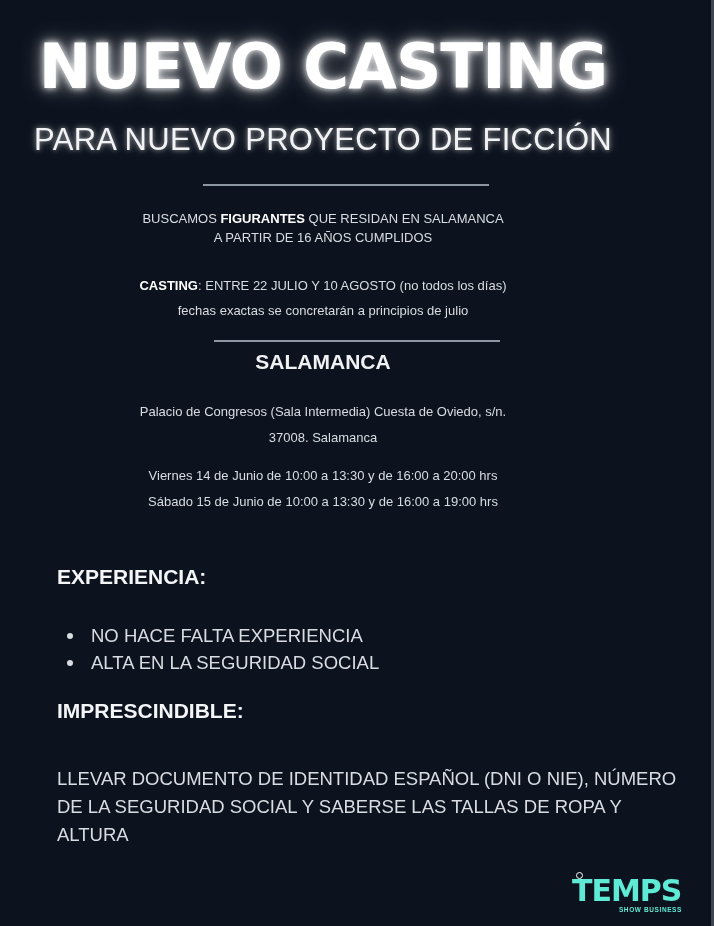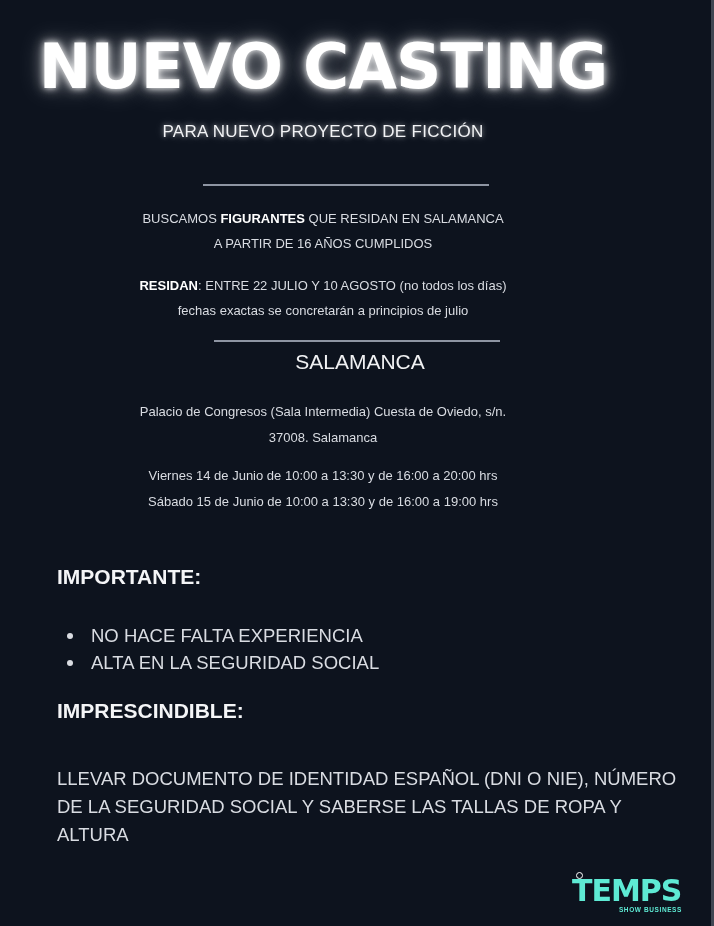--- a/index.html
+++ b/index.html
@@ -2,26 +2,26 @@
 <html><head>
 <meta charset="utf-8">
 <style>
   html,body{margin:0;padding:0;}
   body{width:714px;height:926px;background:#0d131e;overflow:hidden;position:relative;
        font-family:"Liberation Sans","DejaVu Sans",sans-serif;color:#e8eaee;}
   .edge{position:absolute;right:0;top:0;width:3px;height:926px;background:#6b7280;opacity:.55;}
   .abs{position:absolute;left:0;width:646px;text-align:center;}
   .title{top:30px;font-family:"DejaVu Sans",sans-serif;font-weight:bold;font-size:63px;letter-spacing:-1px;color:#ffffff;
          text-shadow:0 0 6px rgba(255,255,255,.9),0 0 14px rgba(255,255,255,.6),0 0 26px rgba(255,255,255,.35);}
-  .subtitle{top:122px;font-size:17px;color:#f2f3f5;letter-spacing:.3px;
+  .subtitle{top:122px;font-size:31px;color:#f2f3f5;letter-spacing:.3px;
             text-shadow:0 0 5px rgba(255,255,255,.55),0 0 12px rgba(255,255,255,.25);}
   .rule{position:absolute;height:2px;background:#8e95a3;}
   .line{font-size:13px;color:#d9dce2;line-height:25px;}
   .line b{color:#ffffff;}
-  .loc{top:350px;font-size:21px;font-weight:normal;color:#f0f1f3;padding-left:37px;}
+  .loc{top:350px;font-size:21px;font-weight:bold;color:#f0f1f3;}
   .left{position:absolute;left:57px;text-align:left;}
   .h2{font-size:21px;font-weight:bold;color:#f4f5f7;}
   ul.bul{position:absolute;left:58px;top:622px;margin:0;padding:0;list-style:none;font-size:18.5px;line-height:27px;color:#d9dce2;}
   ul.bul li{position:relative;padding-left:33px;}
   ul.bul li:before{content:"";position:absolute;left:9px;top:11px;width:6px;height:6px;border-radius:50%;background:#d9dce2;}
   .req{position:absolute;left:57px;top:765px;width:620px;font-size:18.5px;line-height:28px;color:#d9dce2;}
   .logo{position:absolute;left:572px;top:872px;width:112px;height:44px;color:#5eead4;}
   .logo .word{font-family:"DejaVu Sans",sans-serif;font-weight:bold;font-size:30px;letter-spacing:-1px;line-height:30px;position:absolute;left:0;top:4px;}
   .logo .dot{position:absolute;left:4px;top:0;width:5px;height:5px;border:1.5px solid #fff;border-radius:50%;}
   .logo .tag{position:absolute;right:2px;top:34px;font-size:6.5px;font-weight:bold;letter-spacing:.6px;}
@@ -30,34 +30,34 @@
 <body>
 
 <div class="edge"></div>
 
 <div class="abs title">NUEVO CASTING</div>
 <div class="abs subtitle">PARA NUEVO PROYECTO DE FICCIÓN</div>
 
 <div class="rule" style="left:203px;top:184px;width:286px;"></div>
 
 <div class="abs line" style="top:206px;"><span>BUSCAMOS </span><b>FIGURANTES</b><span> QUE RESIDAN EN SALAMANCA</span></div>
-<div class="abs line" style="top:231px;">A PARTIR DE 16 AÑOS CUMPLIDOS</div>
+<div class="abs line" style="top:225px;">A PARTIR DE 16 AÑOS CUMPLIDOS</div>
 
-<div class="abs line" style="top:273px;"><b>RESIDAN</b><span>: ENTRE 22 JULIO Y 10 AGOSTO (no todos los días)</span></div>
+<div class="abs line" style="top:273px;"><b>CASTING</b><span>: ENTRE 22 JULIO Y 10 AGOSTO (no todos los días)</span></div>
 <div class="abs line" style="top:298px;">fechas exactas se concretarán a principios de julio</div>
 
 <div class="rule" style="left:214px;top:340px;width:286px;"></div>
 
 <div class="abs loc">SALAMANCA</div>
 <div class="abs line" style="top:399px;">Palacio de Congresos  (Sala Intermedia) Cuesta de Oviedo, s/n.</div>
 <div class="abs line" style="top:425px;">37008. Salamanca</div>
 <div class="abs line" style="top:463px;">Viernes 14 de Junio de 10:00 a 13:30 y de 16:00 a 20:00 hrs</div>
 <div class="abs line" style="top:489px;">Sábado 15 de Junio de 10:00 a 13:30 y de 16:00 a 19:00 hrs</div>
 
-<div class="left h2" style="top:565px;">IMPORTANTE:</div>
+<div class="left h2" style="top:565px;">EXPERIENCIA:</div>
 <ul class="bul">
   <li>NO HACE FALTA EXPERIENCIA</li>
   <li>ALTA EN LA SEGURIDAD SOCIAL</li>
 </ul>
 
 <div class="left h2" style="top:699px;">IMPRESCINDIBLE:</div>
 <div class="req">LLEVAR DOCUMENTO DE IDENTIDAD ESPAÑOL (DNI O NIE), NÚMERO DE LA SEGURIDAD SOCIAL Y SABERSE LAS TALLAS DE ROPA Y ALTURA</div>
 
 <div class="logo">
   <span class="dot"></span>

